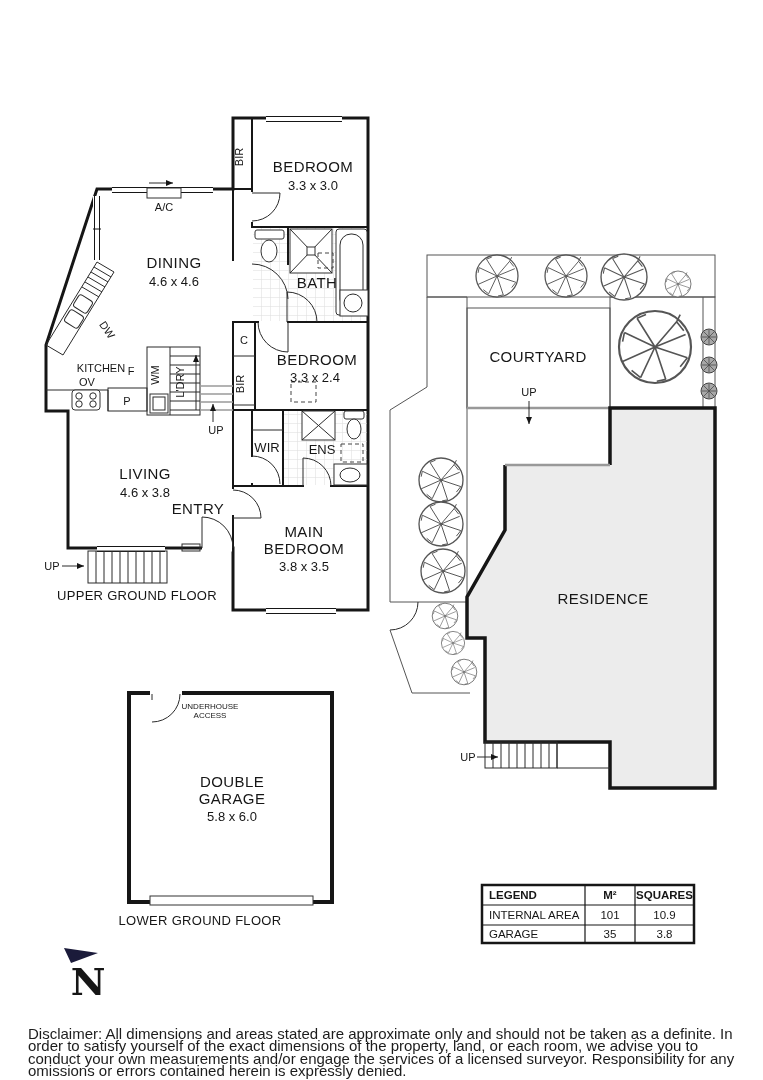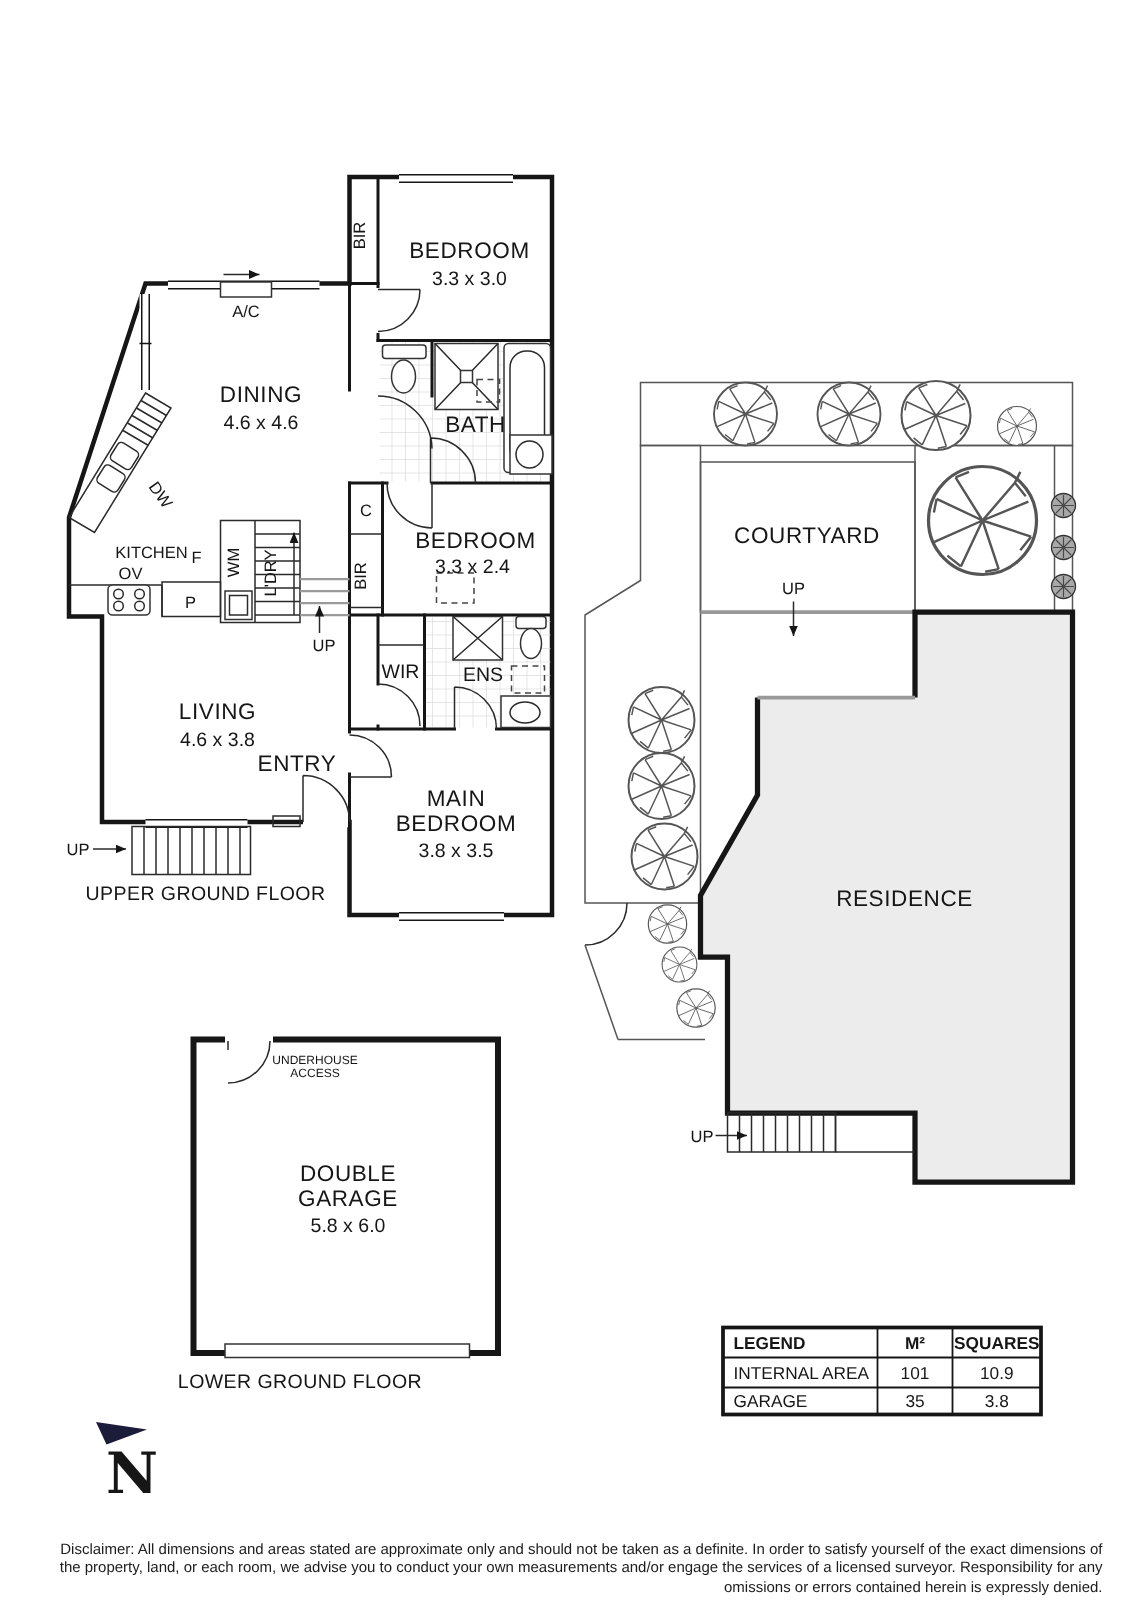--- a/index.html
+++ b/index.html
@@ -17,22 +17,22 @@
   .t{stroke:#2a2a2a;stroke-width:1;fill:none;}
   .tk{stroke:#555;stroke-width:1;fill:none;}
   .gray2{stroke:#999;stroke-width:2.5;fill:none;}
   .grayline{stroke:#9a9a9a;stroke-width:1.5;fill:none;}
   .dash{stroke:#444;stroke-width:1;fill:none;stroke-dasharray:4 3;}
   .fix{stroke:#333;stroke-width:1;fill:#fff;}
   .win{stroke:#161616;stroke-width:1;fill:none;}
   .legend-h{font-size:11.5px;font-weight:bold;}
   .legend-c{font-size:11.5px;}
   .compassN{font-family:"DejaVu Serif",serif;font-size:38px;font-weight:bold;text-anchor:middle;}
-  .disclaimer{position:absolute;left:0;right:0;top:1028px;text-align:right;
-              font-size:10px;line-height:12.4px;color:#1c1c1c;padding:0 28px;}
+  .disclaimer{position:absolute;left:0;right:0;top:1028px;text-align:left;
+              font-size:15px;line-height:12.4px;color:#1c1c1c;padding:0 28px;}
 </style>
 </head>
 <body>
 
 <div class="canvas">
 <svg width="763" height="1080" viewBox="0 0 763 1080">
   <defs>
     <marker id="arr" markerWidth="10" markerHeight="8" refX="7" refY="3" orient="auto" markerUnits="userSpaceOnUse">
       <path d="M0,0 L7,3 L0,6 Z" fill="#161616"></path>
     </marker>

